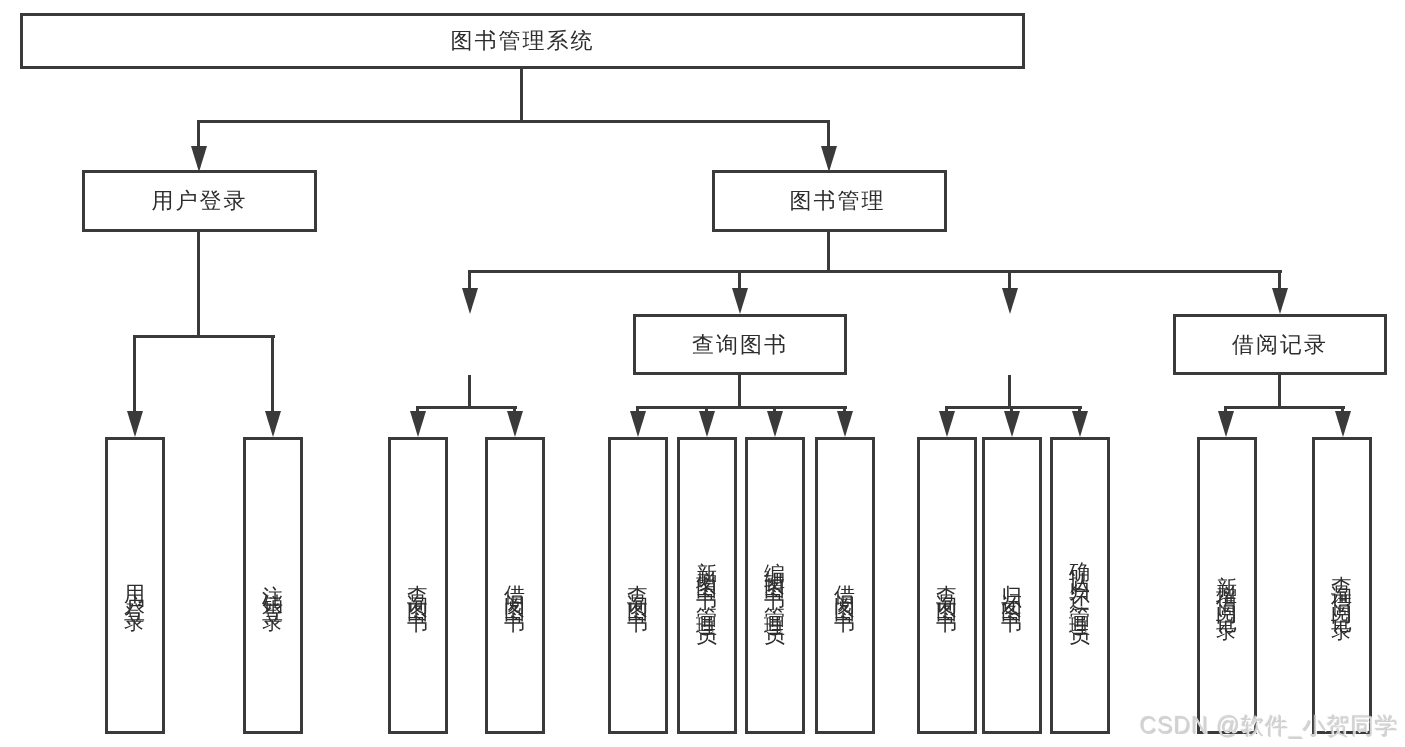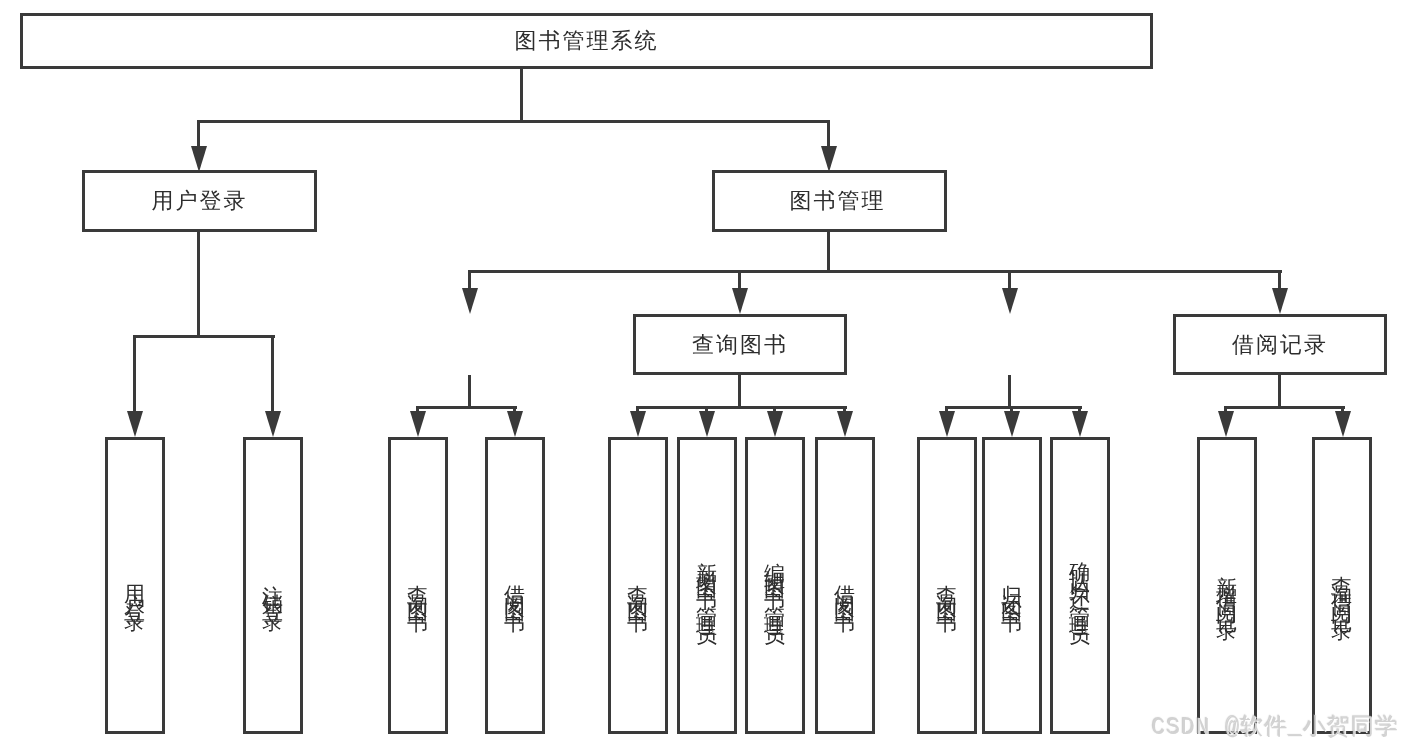--- a/index.html
+++ b/index.html
@@ -48,29 +48,28 @@
   .watermark {
     position: absolute;
     right: 6px;
     bottom: 5px;
     font-size: 23px;
     letter-spacing: 1px;
     color: #d2d2d2;
     text-shadow: 1px 1px 0 rgba(255,255,255,0.9), -1px -1px 1px rgba(140,140,140,0.45);
     z-index: 5;
     white-space: nowrap;
-    font-family: Liberation Mono, monospace;
   }
 </style>
 </head>
 <body>
 
 <div id="stage">
 
-  <div class="box" style="left:20px; top:13px; width:1133px; height:56px;">图书管理系统</div>
+  <div class="box" style="left:20px; top:13px; width:1005px; height:56px;">图书管理系统</div>
 
   <div class="box" style="left:82px; top:170px; width:235px; height:62px;">用户登录</div>
 
   <div class="box" style="left:712px; top:170px; width:235px; height:62px;padding-left:16px;">图书管理</div>
 
 
   <div class="box" style="left:633px; top:314px; width:214px; height:61px;">查询图书</div>
 
 
   <div class="box" style="left:1173px; top:314px; width:214px; height:61px;">借阅记录</div>

